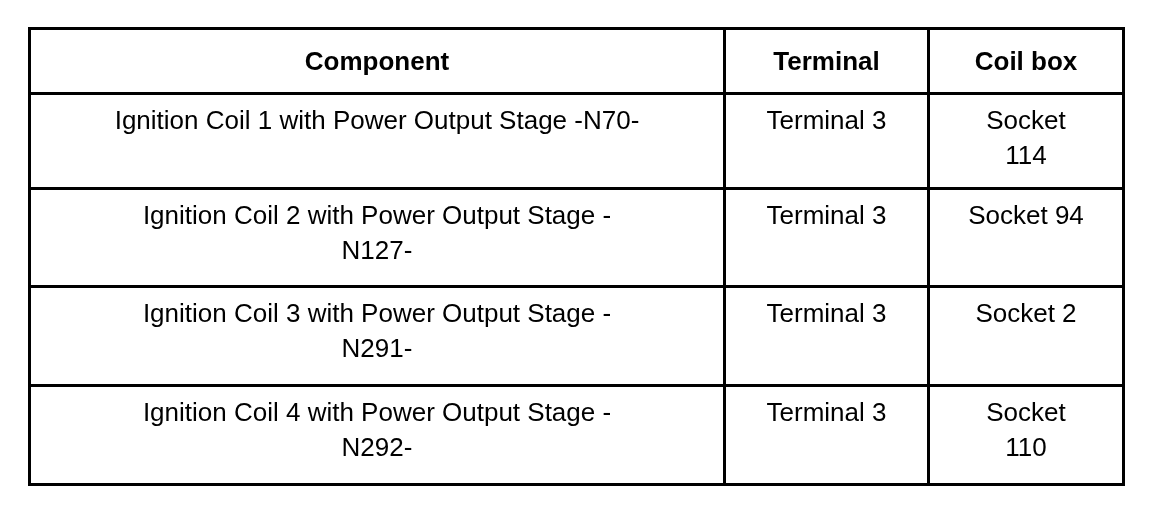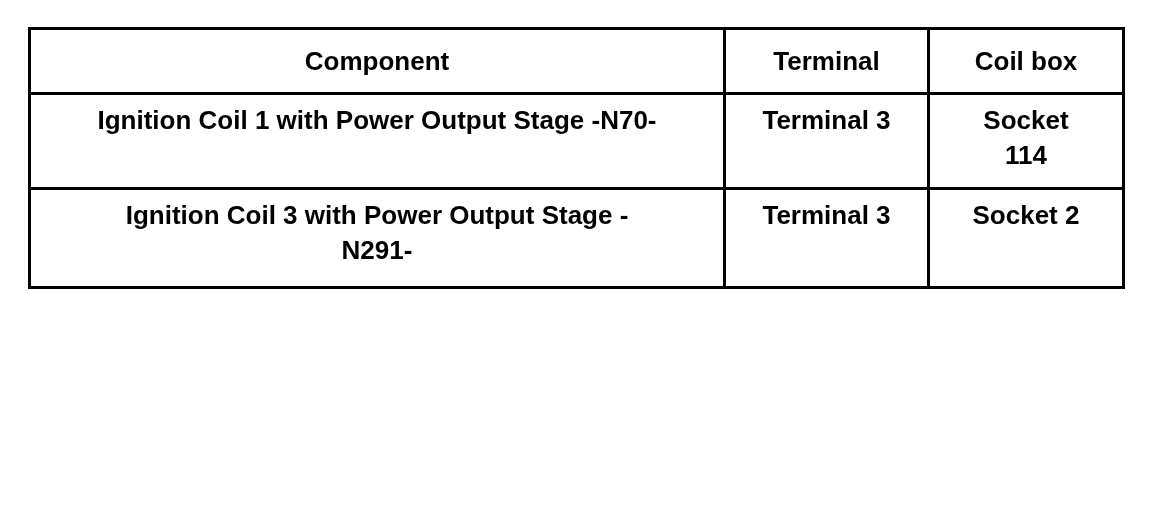--- a/index.html
+++ b/index.html
@@ -37,21 +37,20 @@
   }
   table.spec-table th {
     font-weight: bold;
     height: 58px;
     vertical-align: middle;
     padding: 2px 6px;
   }
   table.spec-table td {
     vertical-align: top;
     padding: 8px 6px 4px 6px;
-    font-weight: bold;
   }
   tr.data-row-1 { height: 95px; }
   tr.data-row-2 { height: 98px; }
   tr.data-row-3 { height: 99px; }
   tr.data-row-4 { height: 99px; }
   .cell-line { display: block; }
 </style>
 </head>
 <body>
 
@@ -73,25 +72,46 @@
       <tr class="data-row-1">
         <td>
           <span class="cell-line">Ignition Coil 1 with Power Output Stage -N70-</span>
         </td>
         <td>Terminal 3</td>
         <td>
           <span class="cell-line">Socket</span>
           <span class="cell-line">114</span>
         </td>
       </tr>
+      <tr class="data-row-2">
+        <td>
+          <span class="cell-line">Ignition Coil 2 with Power Output Stage -</span>
+          <span class="cell-line">N127-</span>
+        </td>
+        <td>Terminal 3</td>
+        <td>
+          <span class="cell-line">Socket 94</span>
+        </td>
+      </tr>
       <tr class="data-row-3">
         <td>
           <span class="cell-line">Ignition Coil 3 with Power Output Stage -</span>
           <span class="cell-line">N291-</span>
         </td>
         <td>Terminal 3</td>
         <td>
           <span class="cell-line">Socket 2</span>
         </td>
       </tr>
+      <tr class="data-row-4">
+        <td>
+          <span class="cell-line">Ignition Coil 4 with Power Output Stage -</span>
+          <span class="cell-line">N292-</span>
+        </td>
+        <td>Terminal 3</td>
+        <td>
+          <span class="cell-line">Socket</span>
+          <span class="cell-line">110</span>
+        </td>
+      </tr>
     </tbody>
   </table>
 </div>
 
 </body></html>

